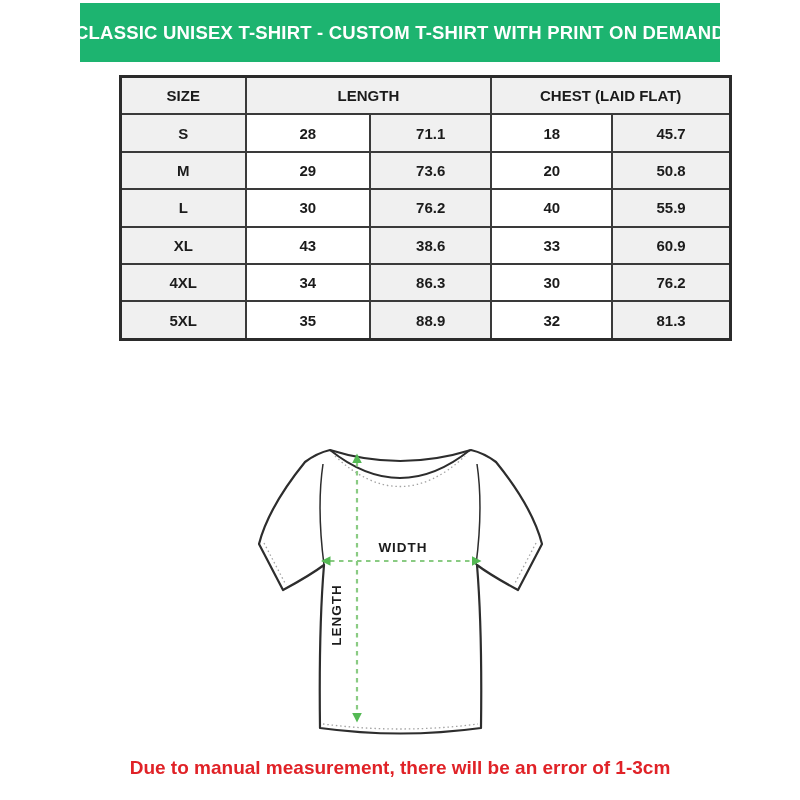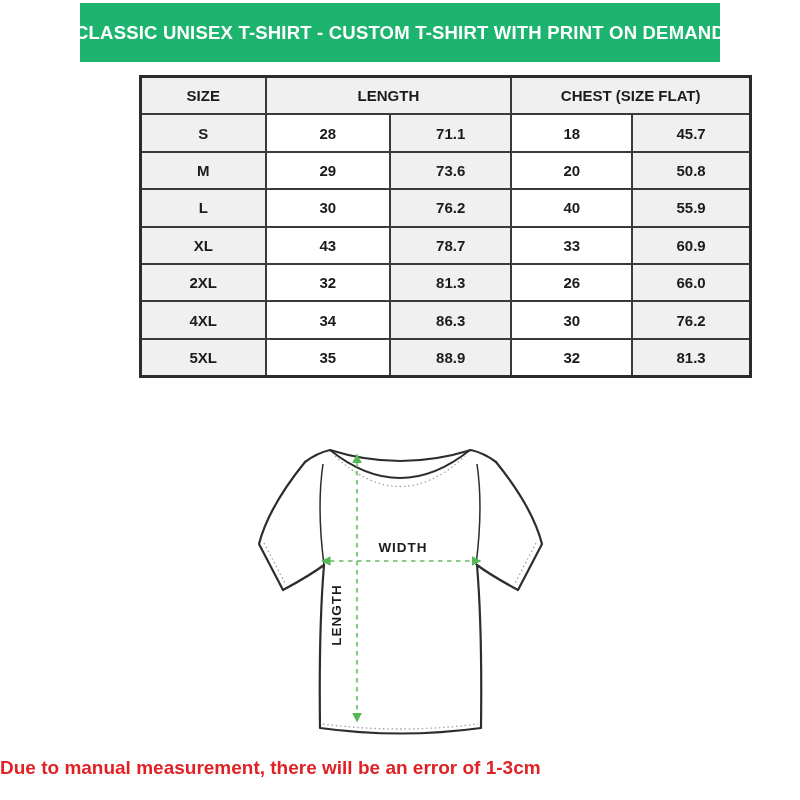--- a/index.html
+++ b/index.html
@@ -10,37 +10,37 @@
   
   .banner {
     position:absolute; left:80px; top:3px; width:640px; height:59px;
     background:#1db470; display:flex; align-items:center; justify-content:center;
   }
   .banner-title {
     color:#ffffff; font-weight:bold; font-size:18.5px; letter-spacing:0.2px;
     white-space:nowrap;
   }
   
-  .table-wrap { position:absolute; left:95px; top:75px; width:613px;padding-left:44px; }
+  .table-wrap { position:absolute; left:75px; top:75px; width:613px;padding-left:44px; }
   table.size-table {
     border-collapse:collapse; width:100%; table-layout:fixed;
     border:3px solid #2b2b2b;
   }
   .size-table th, .size-table td {
     border:2px solid #3a3a3a; padding:0; height:35.4px;
     text-align:center; vertical-align:middle;
     font-weight:bold; font-size:15px; color:#1b1b1b;
   }
   .cell-gray { background:#f0f0f0; }
   .cell-white { background:#ffffff;margin-left:16px; }
   
   .shirt-svg { position:absolute; left:250px; top:441px; width:300px; height:300px; }
   
   .footer-note {
-    position:absolute; left:0; top:757px; width:800px; text-align:left;
+    position:absolute; left:0; top:757px; width:800px; text-align:center;
     font-weight:bold; font-size:19px; color:#e02227; white-space:nowrap;
   }
 </style>
 </head>
 <body>
 
 <div class="page">
 
   <div class="banner">
     <span class="banner-title">CLASSIC UNISEX T-SHIRT - CUSTOM T-SHIRT WITH PRINT ON DEMAND</span>
@@ -52,21 +52,21 @@
         <col style="width:20.5%">
           <col style="width:20.4%">
           <col style="width:19.9%">
           <col style="width:19.8%">
           <col style="width:19.4%">
       </colgroup>
       <thead>
         <tr>
           <th class="cell-gray">SIZE</th>
           <th class="cell-gray" colspan="2">LENGTH</th>
-          <th class="cell-gray" colspan="2">CHEST (SIZE FLAT)</th>
+          <th class="cell-gray" colspan="2">CHEST (LAID FLAT)</th>
         </tr>
       </thead>
       <tbody>
         <tr>
           <td class="cell-gray">S</td>
           <td class="cell-white">28</td>
           <td class="cell-gray">71.1</td>
           <td class="cell-white">18</td>
           <td class="cell-gray">45.7</td>
         </tr>
@@ -80,30 +80,23 @@
         <tr>
           <td class="cell-gray">L</td>
           <td class="cell-white">30</td>
           <td class="cell-gray">76.2</td>
           <td class="cell-white">40</td>
           <td class="cell-gray">55.9</td>
         </tr>
         <tr>
           <td class="cell-gray">XL</td>
           <td class="cell-white">43</td>
-          <td class="cell-gray">78.7</td>
+          <td class="cell-gray">38.6</td>
           <td class="cell-white">33</td>
           <td class="cell-gray">60.9</td>
-        </tr>
-        <tr>
-          <td class="cell-gray">2XL</td>
-          <td class="cell-white">32</td>
-          <td class="cell-gray">81.3</td>
-          <td class="cell-white">26</td>
-          <td class="cell-gray">66.0</td>
         </tr>
         <tr>
           <td class="cell-gray">4XL</td>
           <td class="cell-white">34</td>
           <td class="cell-gray">86.3</td>
           <td class="cell-white">30</td>
           <td class="cell-gray">76.2</td>
         </tr>
         <tr>
           <td class="cell-gray">5XL</td>

